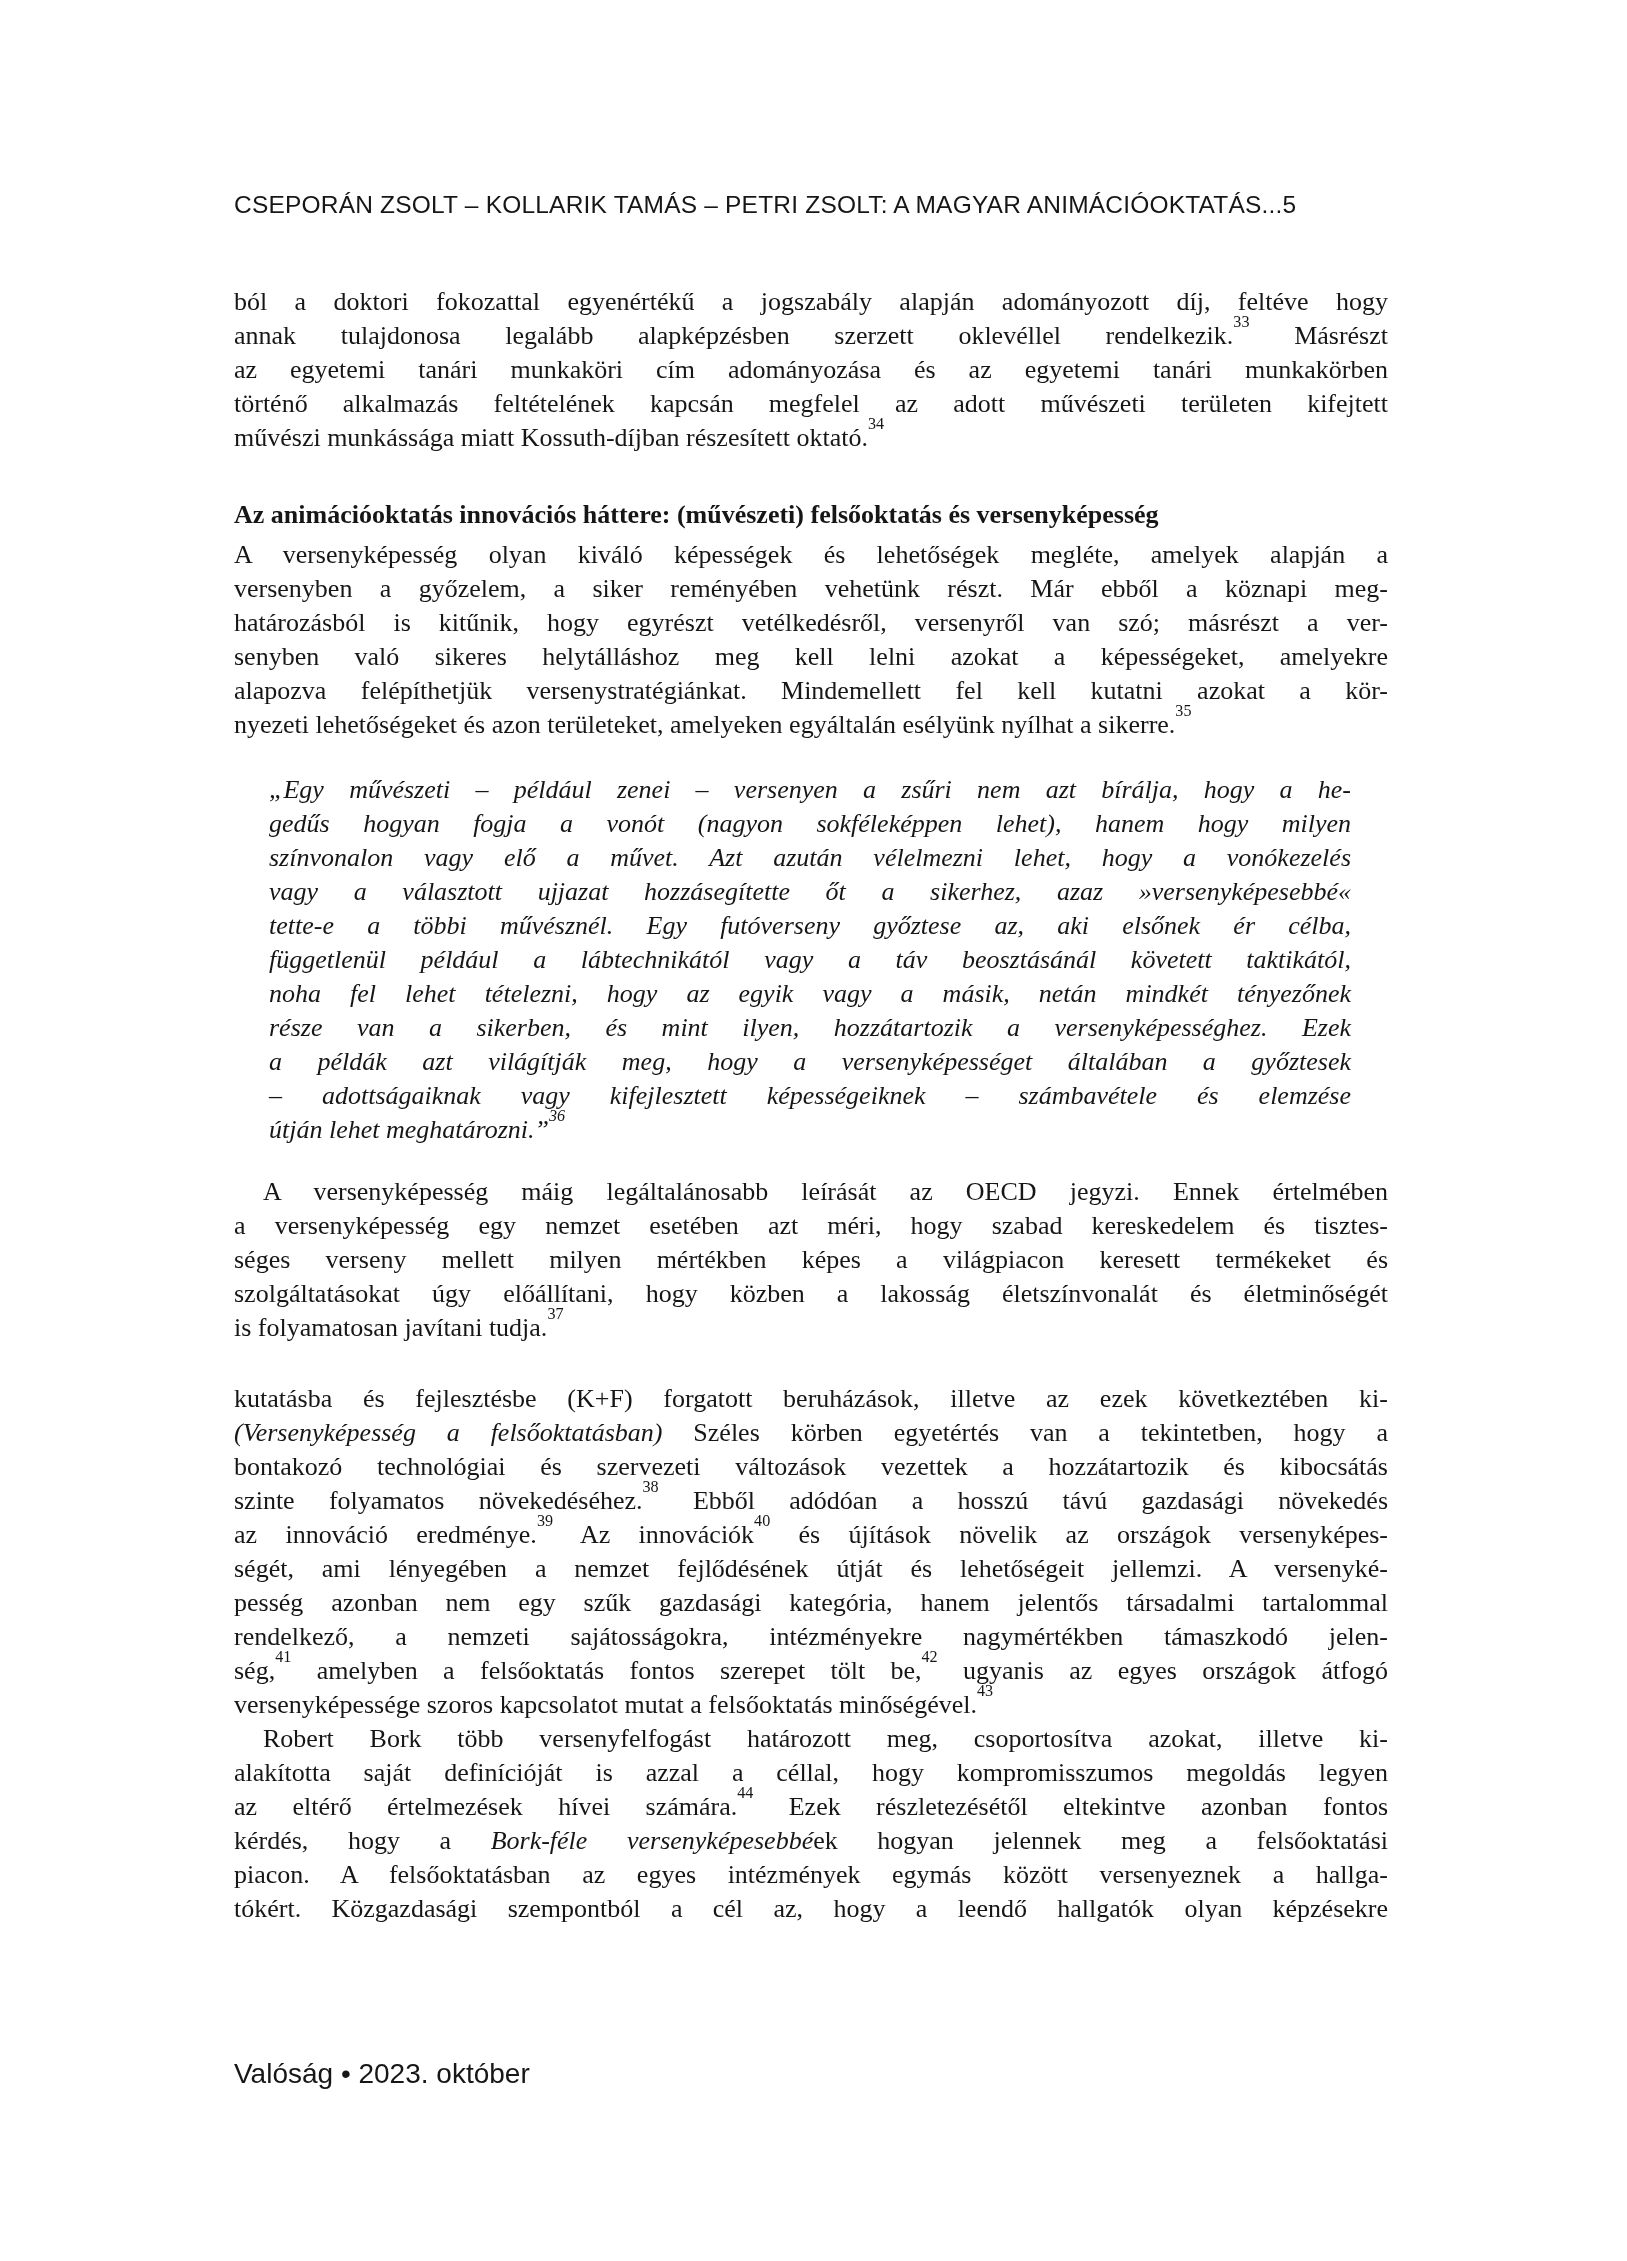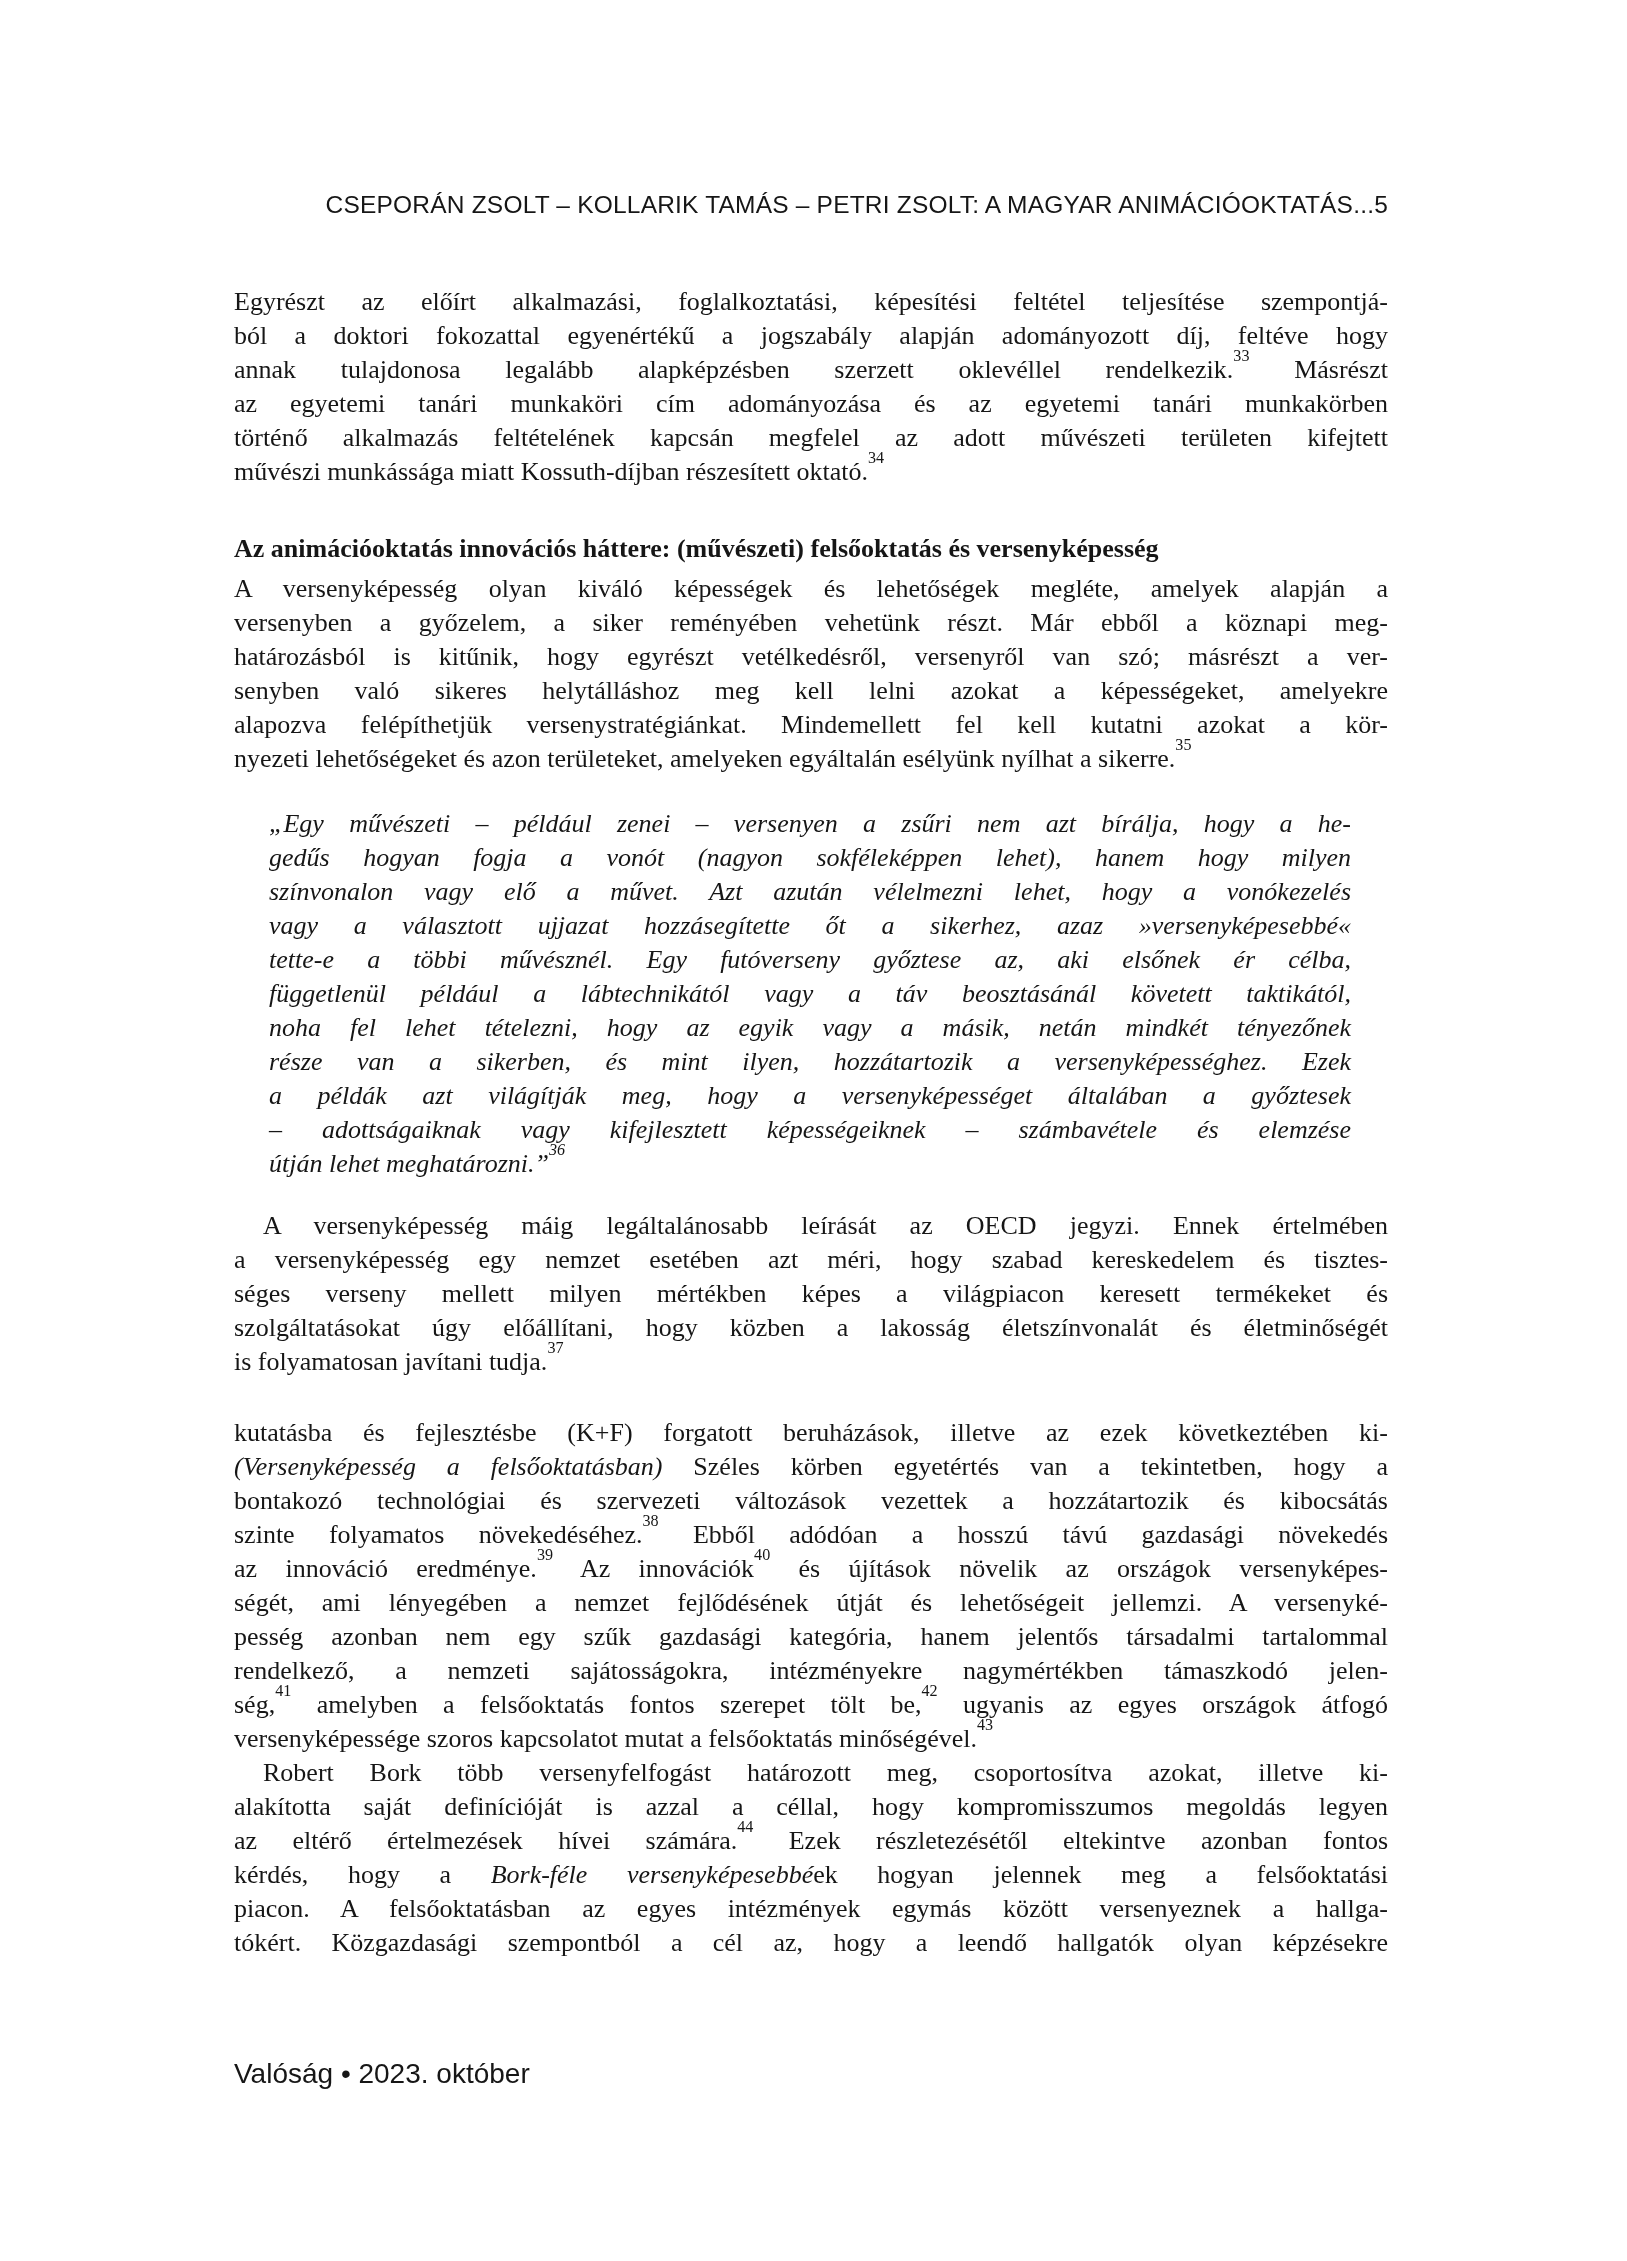--- a/index.html
+++ b/index.html
@@ -8,21 +8,21 @@
     position: relative;
     background: #ffffff;
     color: #161616;
     overflow: hidden;
   }
   .hdr {
     position: absolute;
     left: 234px; top: 191px;
     width: 1154px;
     display: flex;
-    justify-content: flex-end;
+    justify-content: flex-start;
     align-items: baseline;
     font-family: "Liberation Sans", sans-serif;
     font-size: 24.5px;
     letter-spacing: 0.2px;
     white-space: nowrap;
   }
   .main {
     position: absolute;
     left: 234px; top: 285px;
     width: 1154px;
@@ -65,21 +65,20 @@
 </head>
 <body>
 
 <header class="hdr">
   <span>CSEPORÁN ZSOLT – KOLLARIK TAMÁS – PETRI ZSOLT: A MAGYAR ANIMÁCIÓOKTATÁS...</span>
   <span>5</span>
 </header>
 
 <main class="main">
     <div class="blk blk-paragraph">
-      <div class="line">Egyrészt az előírt alkalmazási, foglalkoztatási, képesítési feltétel teljesítése szempontjá-</div>
       <div class="line">ból a doktori fokozattal egyenértékű a jogszabály alapján adományozott díj, feltéve hogy</div>
       <div class="line">annak tulajdonosa legalább alapképzésben szerzett oklevéllel rendelkezik.<sup>33</sup> Másrészt</div>
       <div class="line">az egyetemi tanári munkaköri cím adományozása és az egyetemi tanári munkakörben</div>
       <div class="line">történő alkalmazás feltételének kapcsán megfelel az adott művészeti területen kifejtett</div>
       <div class="line last">művészi munkássága miatt Kossuth-díjban részesített oktató.<sup>34</sup></div>
     </div>
     <div class="blk blk-heading">
       <div class="line last">Az animációoktatás innovációs háttere: (művészeti) felsőoktatás és versenyképesség</div>
     </div>
     <div class="blk blk-paragraph">

